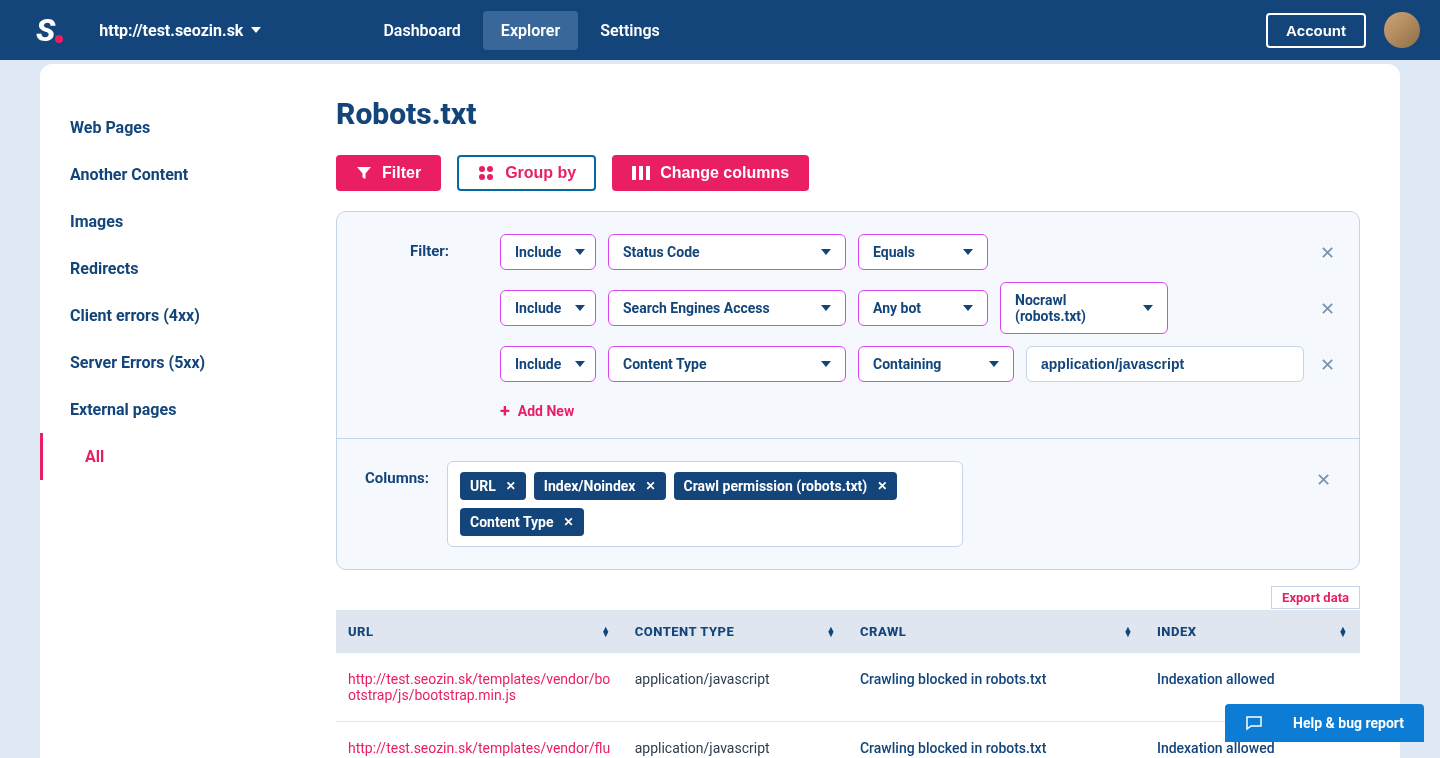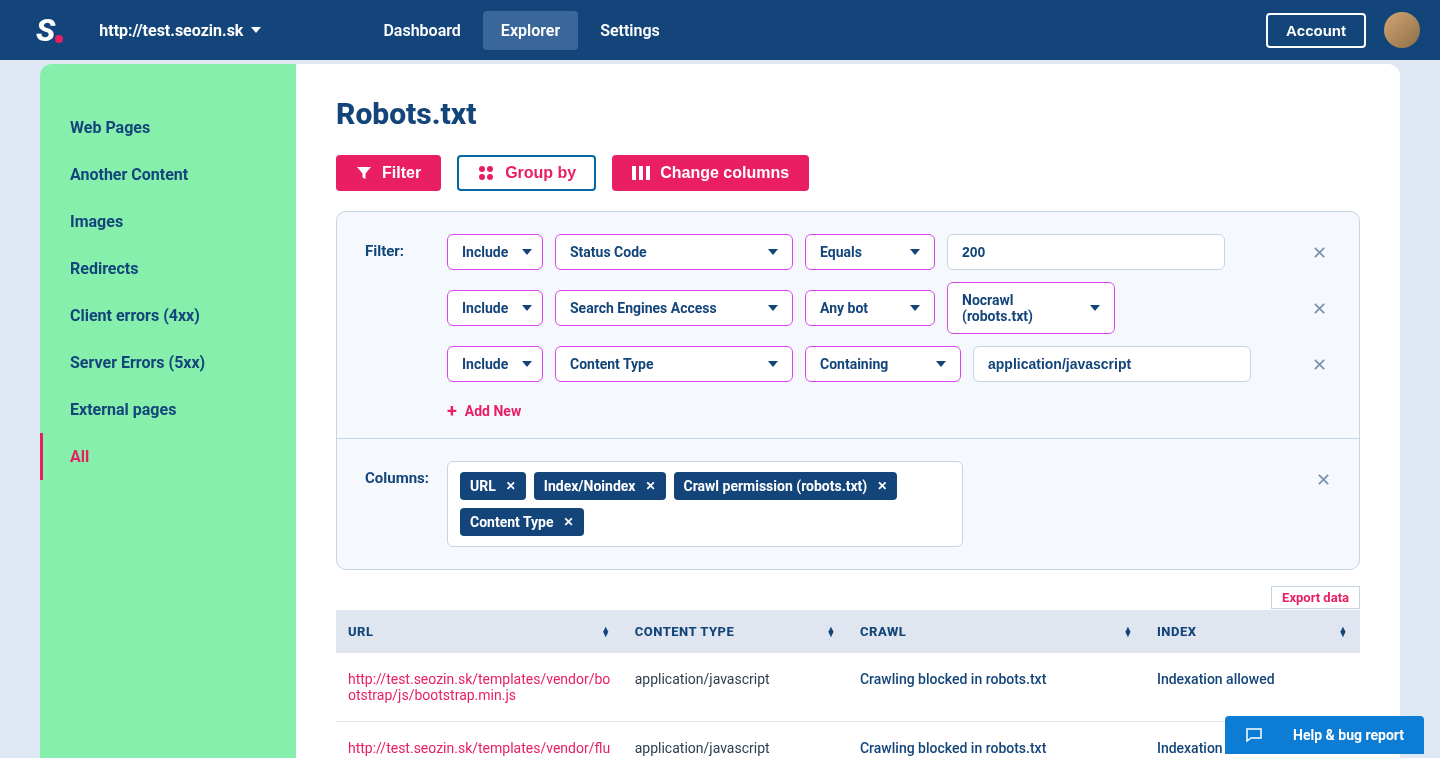--- a/index.html
+++ b/index.html
@@ -12,40 +12,40 @@
 .nav-item { color: #fff; font-weight: 600; font-size: 16px; padding: 10px 18px; border-radius: 4px; cursor: pointer; }
 .nav-item.active { background: #3a6799; }
 .top-right { margin-left: auto; display: flex; align-items: center; gap: 18px; }
 .account-btn { border: 2px solid #fff; color: #fff; font-weight: 700; padding: 7px 18px; border-radius: 4px; background: transparent; font-size: 15px; cursor: pointer; }
 .avatar { width: 36px; height: 36px; border-radius: 50%; background: linear-gradient(135deg,#d4a574,#8b6f47); }
 
 .shell { position: absolute; top: 60px; left: 0; right: 0; bottom: 0; display: flex; }
 .page-bg { position: absolute; inset: 0; background: #dfe9f5; }
 .content-wrap { position: relative; display: flex; width: 100%; padding-top: 4px; }
 
-.sidebar { width: 256px; background: #86efac; border-radius: 12px 0 0 0; margin-left: 40px; padding: 40px 0 20px 0; flex-shrink: 0; min-height: 694px; }
+.sidebar { width: 256px; background: #ffffff; border-radius: 12px 0 0 0; margin-left: 40px; padding: 40px 0 20px 0; flex-shrink: 0; min-height: 694px; }
 .sb-item { padding: 14px 30px; font-weight: 700; font-size: 16px; color: #13457a; cursor: pointer; }
-.sb-item.active { color: #e91e63; border-left: 3px solid #e91e63; padding-left: 27px; }
+.sb-item.active { color: #e91e63; border-left: 3px solid #e91e63; padding-left: 42px; }
 
 .main { flex: 1; background: #fff; border-radius: 0 12px 0 0; margin-right: 40px; padding: 32px 40px; overflow: hidden; position: relative; min-height: 694px; }
 .page-title { font-size: 30px; font-weight: 800; color: #13457a; margin-bottom: 24px; }
 
 .toolbar { display: flex; gap: 16px; margin-bottom: 20px; }
 .btn { display: inline-flex; align-items: center; gap: 10px; font-weight: 700; font-size: 16px; padding: 9px 20px; border-radius: 4px; cursor: pointer; border: none; }
 .btn-solid { background: #e91e63; color: #fff; }
 .btn-outline { background: #fff; color: #e91e63; border: 2px solid #0369a1; padding: 7px 18px; }
 
 .filter-panel { border: 1px solid #c5d4e6; border-radius: 10px; background: #f5f9fe; }
 .filter-section { padding: 22px 28px 18px 28px; border-bottom: 1px solid #c5d4e6; }
 .columns-section { padding: 22px 28px; display: flex; align-items: flex-start; gap: 16px; }
 .section-label { font-weight: 700; color: #13457a; font-size: 15px; width: 66px; flex-shrink: 0; padding-top: 8px; }
 
 .filter-rows { display: flex; flex-direction: column; gap: 12px; flex: 1; }
 .filter-row { display: flex; gap: 12px; align-items: center; }
-.filter-section-inner { display: flex; align-items: flex-start; gap: 16px; }
+.filter-section-inner { display: flex; align-items: flex-start; gap: 24px; margin-left: 45px; }
 .sel { background: #fff; border: 1px solid #d946ef; border-radius: 6px; padding: 9px 14px; font-size: 14px; font-weight: 700; color: #13457a; display: flex; align-items: center; justify-content: space-between; cursor: pointer; gap: 14px; }
 .sel .caret { color: #13457a; }
 .sel-sm { width: 96px; }
 .sel-md { width: 238px; }
 .sel-md2 { width: 130px; }
 .sel-lg { width: 168px; }
 .inp { background: #fff; border: 1px solid #c5d4e6; border-radius: 6px; padding: 9px 14px; font-size: 14px; font-weight: 600; color: #13457a; width: 278px; }
 .inp::placeholder { color: #13457a; opacity: 1; }
 .row-remove { margin-left: auto; color: #7c93af; cursor: pointer; font-size: 18px; padding: 4px; }
 .add-new { display: inline-flex; align-items: center; gap: 8px; color: #e91e63; font-weight: 700; font-size: 14px; cursor: pointer; margin-top: 8px; }
@@ -58,21 +58,21 @@
 
 .table-wrap { margin-top: 40px; position: relative; }
 .export { position: absolute; right: 0; top: -24px; background: #fff; border: 1px solid #c5d4e6; color: #e91e63; font-weight: 700; font-size: 13px; padding: 3px 10px; cursor: pointer; }
 .tbl { width: 100%; border-collapse: collapse; }
 .tbl thead th { background: #dfe6f0; color: #13457a; font-weight: 800; font-size: 13px; text-align: left; padding: 14px 12px; letter-spacing: 0.5px; position: relative; }
 .sort-icons { position: absolute; right: 12px; top: 50%; transform: translateY(-50%); display: flex; flex-direction: column; line-height: 0.6; font-size: 9px; color: #13457a; }
 .tbl tbody td { padding: 18px 12px; font-size: 14px; color: #2c3e50; border-bottom: 1px solid #dfe6f0; vertical-align: top; }
 .tbl tbody td.url { color: #e91e63; max-width: 240px; word-break: break-all; }
 .tbl tbody td.crawl, .tbl tbody td.idx { color: #13457a; font-weight: 500; }
 
-.help-tab { position: fixed; bottom: 4px; right: 16px; background: #0c7cd5; color: #fff; font-weight: 700; font-size: 14px; padding: 10px 20px; border-radius: 4px 4px 0 0; display: flex; align-items: center; gap: 30px; cursor: pointer; }
+.help-tab { position: fixed; bottom: 16px; right: 16px; background: #0c7cd5; color: #fff; font-weight: 700; font-size: 14px; padding: 10px 20px; border-radius: 4px 4px 0 0; display: flex; align-items: center; gap: 30px; cursor: pointer; }
 .caret { width: 0; height: 0; border-left: 5px solid transparent; border-right: 5px solid transparent; border-top: 6px solid currentColor; display: inline-block; }
 </style>
 </head>
 <body>
 
 <div class="topbar">
   <div class="logo">S</div>
   <div class="site-select">
     <span>http://test.seozin.sk</span>
     <span class="caret"></span>
@@ -144,21 +144,20 @@
                     <span class="caret"></span>
                   </div>
                 <div class="sel sel-md">
                     <span>Status Code</span>
                     <span class="caret"></span>
                   </div>
                 <div class="sel sel-md2">
                     <span>Equals</span>
                     <span class="caret"></span>
                   </div>
-                <input class="inp" value="200" style="">
                 <div class="row-remove">✕</div>
               </div>
 
               <div class="filter-row">
                 <div class="sel sel-sm">
                     <span>Include</span>
                     <span class="caret"></span>
                   </div>
                 <div class="sel sel-md">
                     <span>Search Engines Access</span>

